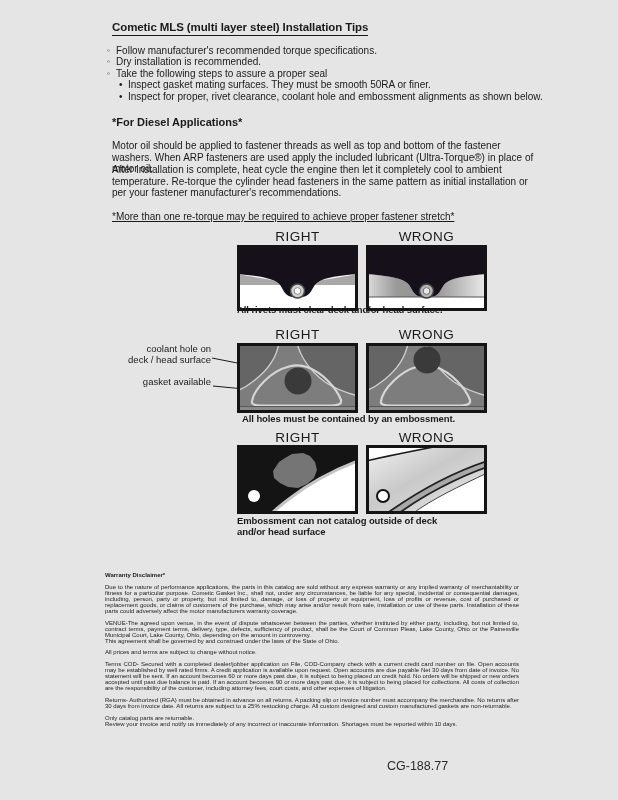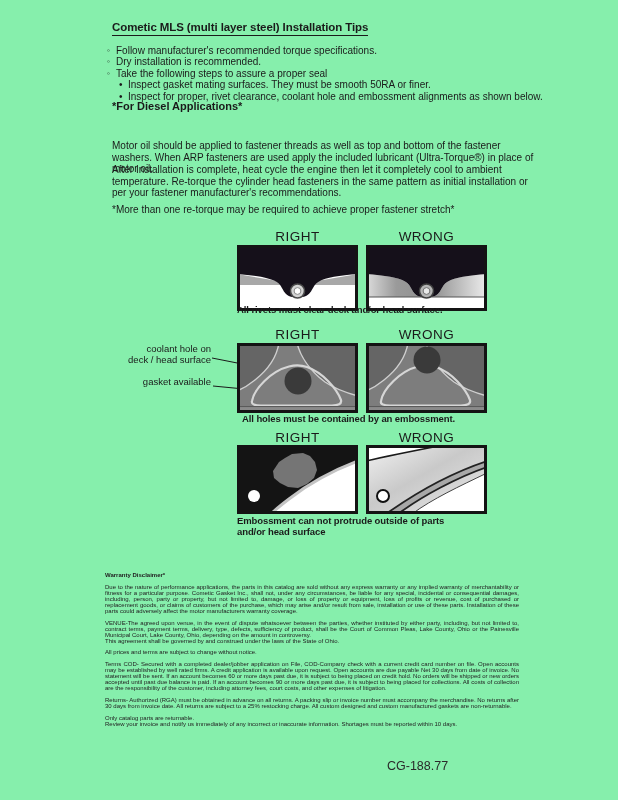--- a/index.html
+++ b/index.html
@@ -1,38 +1,38 @@
 <!DOCTYPE html>
 <html><head>
 <meta charset="utf-8">
 <style>
   html,body{margin:0;padding:0;background:#ffffff;}
   .page{
-    position:relative;width:618px;height:800px;background:#86efac;
+    position:relative;width:618px;height:800px;background:#e5e5e5;
     font-family:"Liberation Sans",sans-serif;color:#1a1a1a;overflow:hidden;
   }
   .page *{margin:0;padding:0;box-sizing:border-box;}
 
   .title{
     position:absolute;left:112px;top:21px;
     font-size:11.5px;font-weight:bold;letter-spacing:-0.1px;
     border-bottom:1.3px solid #1a1a1a;padding-bottom:2px;
   }
 
   .bullets{position:absolute;left:107px;top:45px;font-size:10px;}
   .b-row{display:flex;line-height:11.4px;}
   .b-row .marker{width:9px;flex:0 0 9px;font-size:8px;line-height:11.4px;}
   .b-row.sub{padding-left:12px;}
   .b-row.sub .marker{font-size:10px;}
 
-  .diesel-heading{position:absolute;left:112px;top:100px;font-size:11px;font-weight:bold;}
+  .diesel-heading{position:absolute;left:112px;top:116px;font-size:11px;font-weight:bold;}
   .para{position:absolute;left:112px;width:426px;font-size:10px;line-height:11.7px;}
   .para.p1{top:140px;}
   .para.p2{top:164px;}
-  .para.note{top:204px;}
+  .para.note{top:211px;text-decoration:underline;}
 
   .diag-label{position:absolute;width:121px;text-align:center;font-size:13.5px;font-weight:normal;letter-spacing:0.5px;}
   .dbox{position:absolute;width:121px;}
   .dbox svg{display:block;width:100%;height:100%;}
 
   .caption{position:absolute;font-size:9.5px;font-weight:bold;letter-spacing:-0.1px;}
   .cap-center{width:251px;text-align:center;}
   .cap-lines{line-height:11px;}
 
   .side-label{position:absolute;left:95px;width:116px;text-align:right;font-size:9.5px;line-height:10.5px;}
@@ -184,21 +184,21 @@
       <path d="M0,16 C26,10 52,5 78,0" fill="none" stroke="#1a1a1a" stroke-width="1.6"></path>
       <path d="M20,69 C52,46 88,27 121,16 L121,22 C92,32 56,51 32,69 Z" fill="#a8a8a8"></path>
       <path d="M20,69 C52,46 88,27 121,16" fill="none" stroke="#222222" stroke-width="1.8"></path>
       <path d="M32,69 C56,51 92,32 121,22" fill="none" stroke="#222222" stroke-width="1.8"></path>
       <path d="M46,69 C66,54 94,41 121,28" fill="none" stroke="#444444" stroke-width="1"></path>
       <circle cx="17" cy="51" r="6" fill="#ffffff" stroke="#111111" stroke-width="2"></circle>
       <rect x="1.5" y="1.5" width="118" height="66" fill="none" stroke="#141414" stroke-width="3"></rect>
     </svg>
   </div>
   <div class="caption cap-lines" style="left:237px;top:515px;">
-    <div>Embossment can not protrude outside of parts</div>
+    <div>Embossment can not catalog outside of deck</div>
     <div>and/or head surface</div>
   </div>
 
   <div class="fineprint">
     <div class="fp-head">Warranty Disclaimer*</div>
     <p class="fp-block">
       <span>Due to the nature of performance applications, the parts in this catalog are sold without any express warranty or any implied warranty of merchantability or fitness for a particular purpose.  Cometic Gasket Inc., shall not, under any circumstances, be liable for any special, incidental or consequential damages, including, person, party or property, but not limited to, damage, or loss of property or equipment, loss of profits or revenue, cost of purchased or replacement goods, or claims of customers of the purchase, which may arise and/or result from sale, installation or use of these parts.  Installation of these parts could adversely affect the motor manufacturers warranty coverage.</span>
     </p>
     <p class="fp-block">
       <span style="display:block">VENUE-The agreed upon venue, in the event of dispute whatsoever between the parties, whether instituted by either party, including, but not limited to, contract terms, payment terms, delivery, type, defects, sufficiency of product, shall be the Court of Common Pleas, Lake County, Ohio or the Painesville Municipal Court, Lake County, Ohio, depending on the amount in controversy.</span>

